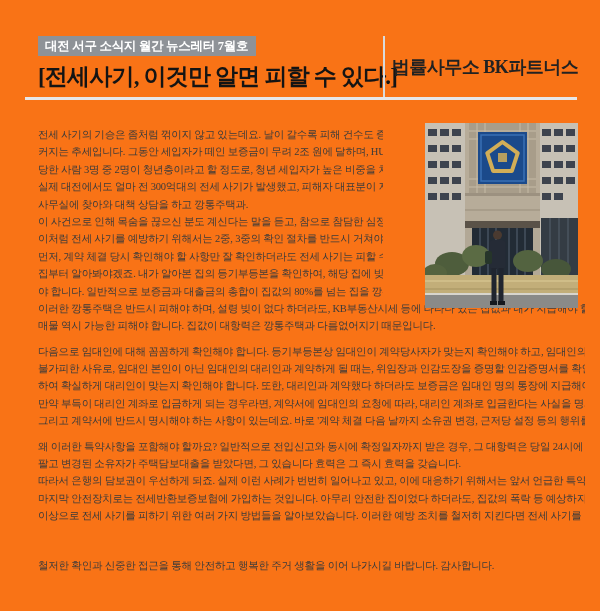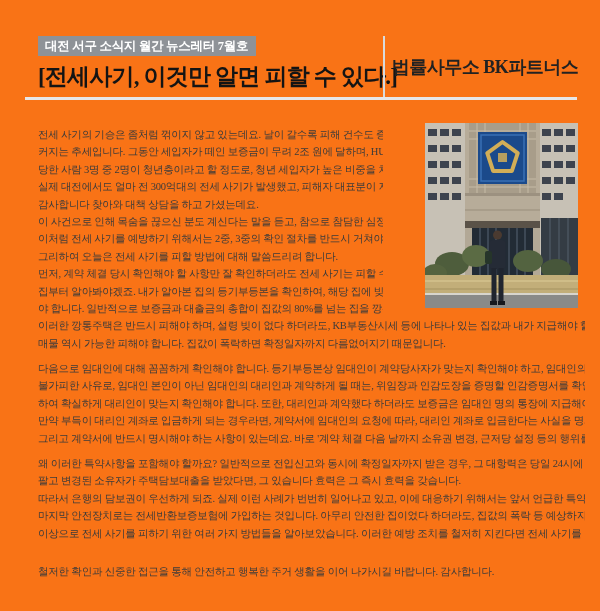--- a/index.html
+++ b/index.html
@@ -56,21 +56,21 @@
     position:absolute;top:-3px;right:7px;margin:0;
     width:153px;height:185px;overflow:hidden;
     background:#c7c1b5;
   }
   .photo svg{display:block;}
   .block{font-size:10.5px;line-height:17.4px;color:#3b3b3b;letter-spacing:-0.2px;}
   .block .line{white-space:nowrap;overflow:hidden;height:17.4px;}
   .block.narrow{width:345px;}
   .gap-sm{margin-top:8px;}
   .gap-md{margin-top:8px;}
-  .gap-lg{margin-top:21px;}
+  .gap-lg{margin-top:32px;}
 </style>
 </head>
 <body>
 
 <div class="page">
 
   <div class="header">
     <div class="header-left">
       <span class="badge">대전 서구 소식지 월간 뉴스레터 7월호</span>
       <h1 class="title">[전세사기, 이것만 알면 피할 수 있다.]</h1>
@@ -188,31 +188,30 @@
           <rect x="73" y="178" width="7" height="4" fill="#15181e"></rect>
         </g>
       </svg>
     </figure>
 
     <div class="block narrow">
         <div class="line">전세 사기의 기승은 좀처럼 꺾이지 않고 있는데요. 날이 갈수록 피해 건수도 증가하고, 피해 금액도</div>
         <div class="line">커지는 추세입니다. 그동안 세입자가 떼인 보증금이 무려 2조 원에 달하며, HUG에서 보증금 사기를</div>
         <div class="line">당한 사람 3명 중 2명이 청년층이라고 할 정도로, 청년 세입자가 높은 비중을 차지하고 있습니다.</div>
         <div class="line">실제 대전에서도 얼마 전 300억대의 전세 사기가 발생했고, 피해자 대표분이 저희 BK파트너스</div>
-        <div class="line">감사합니다 찾아와 대책 상담을 하고 가셨는데요.</div>
+        <div class="line">사무실에 찾아와 대책 상담을 하고 깡통주택과.</div>
         <div class="line">이 사건으로 인해 목숨을 끊으신 분도 계신다는 말을 듣고, 참으로 참담한 심정이었습니다.</div>
         <div class="line">이처럼 전세 사기를 예방하기 위해서는 2중, 3중의 확인 절차를 반드시 거쳐야 합니다.</div>
-        <div class="line">그리하여 오늘은 전세 사기를 피할 방법에 대해 말씀드리려 합니다.</div>
         <div class="line">먼저, 계약 체결 당시 확인해야 할 사항만 잘 확인하더라도 전세 사기는 피할 수 있는데요. 제일 먼저</div>
         <div class="line">집부터 알아봐야겠죠. 내가 알아본 집의 등기부등본을 확인하여, 해당 집에 빚이 얼마나 많은지 확인해</div>
         <div class="line">야 합니다. 일반적으로 보증금과 대출금의 총합이 집값의 80%를 넘는 집을 깡통주택이라고 하는데요.</div>
       </div>
     <div class="block">
         <div class="line">이러한 깡통주택은 반드시 피해야 하며, 설령 빚이 없다 하더라도, KB부동산시세 등에 나타나 있는 집값과 내가 지급해야 할 보증금이 엇비슷한 수준이라면, 해당</div>
-        <div class="line">매물 역시 가능한 피해야 합니다. 집값이 폭락하면 확정일자까지 다름없어지기 때문입니다.</div>
+        <div class="line">매물 역시 가능한 피해야 합니다. 집값이 대항력은 깡통주택과 다름없어지기 때문입니다.</div>
       </div>
     <div class="block gap-sm">
         <div class="line">다음으로 임대인에 대해 꼼꼼하게 확인해야 합니다. 등기부등본상 임대인이 계약당사자가 맞는지 확인해야 하고, 임대인의 신분증도 면밀하게 살펴봐야 합니다. 혹</div>
         <div class="line">불가피한 사유로, 임대인 본인이 아닌 임대인의 대리인과 계약하게 될 때는, 위임장과 인감도장을 증명할 인감증명서를 확인해야 하며, 임대인과 반드시 유선 통화를</div>
         <div class="line">하여 확실하게 대리인이 맞는지 확인해야 합니다. 또한, 대리인과 계약했다 하더라도 보증금은 임대인 명의 통장에 지급해야 하는데요,</div>
         <div class="line">만약 부득이 대리인 계좌로 입금하게 되는 경우라면, 계약서에 임대인의 요청에 따라, 대리인 계좌로 입금한다는 사실을 명시해야 합니다.</div>
         <div class="line">그리고 계약서에 반드시 명시해야 하는 사항이 있는데요. 바로 '계약 체결 다음 날까지 소유권 변경, 근저당 설정 등의 행위를 일체 하지 않겠다.'라는 특약사항입니다.</div>
       </div>
     <div class="block gap-md">
         <div class="line">왜 이러한 특약사항을 포함해야 할까요? 일반적으로 전입신고와 동시에 확정일자까지 받은 경우, 그 대항력은 당일 24시에 생깁니다. 그런데 만약 임대인이 그날 집을</div>

